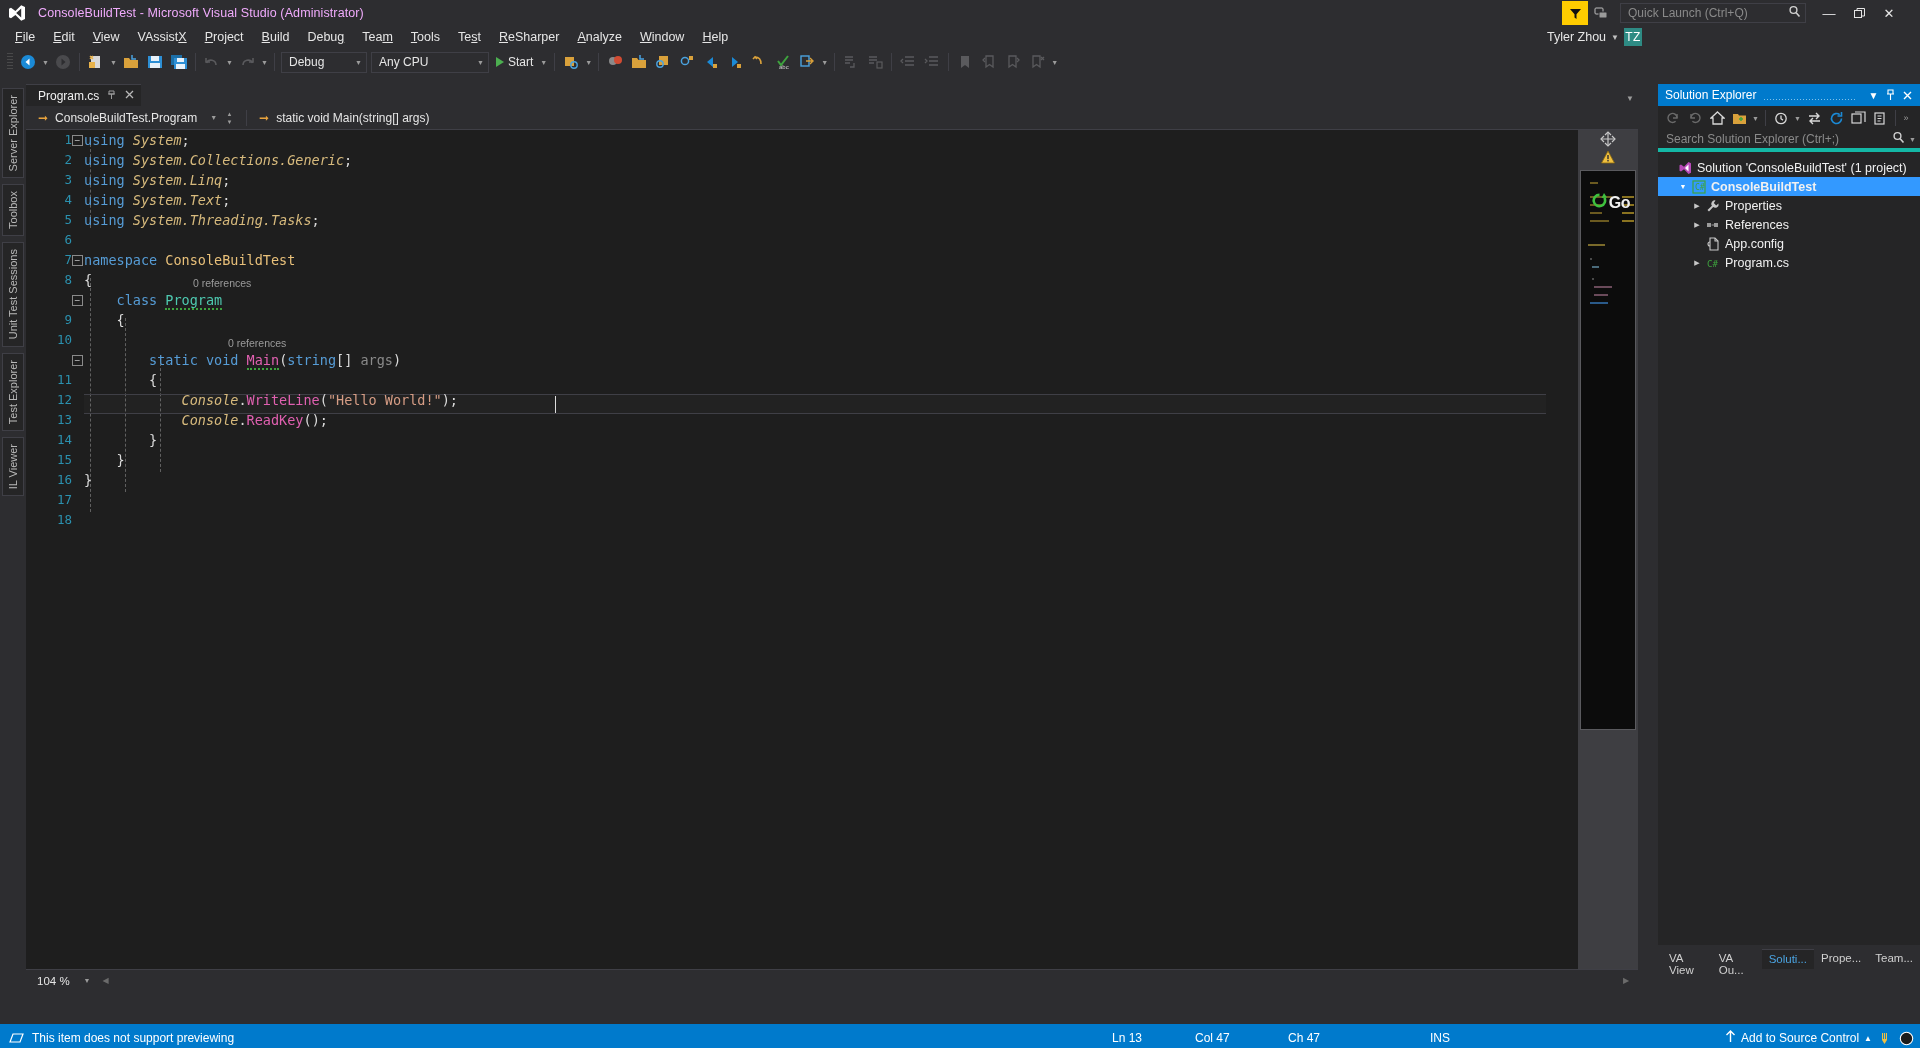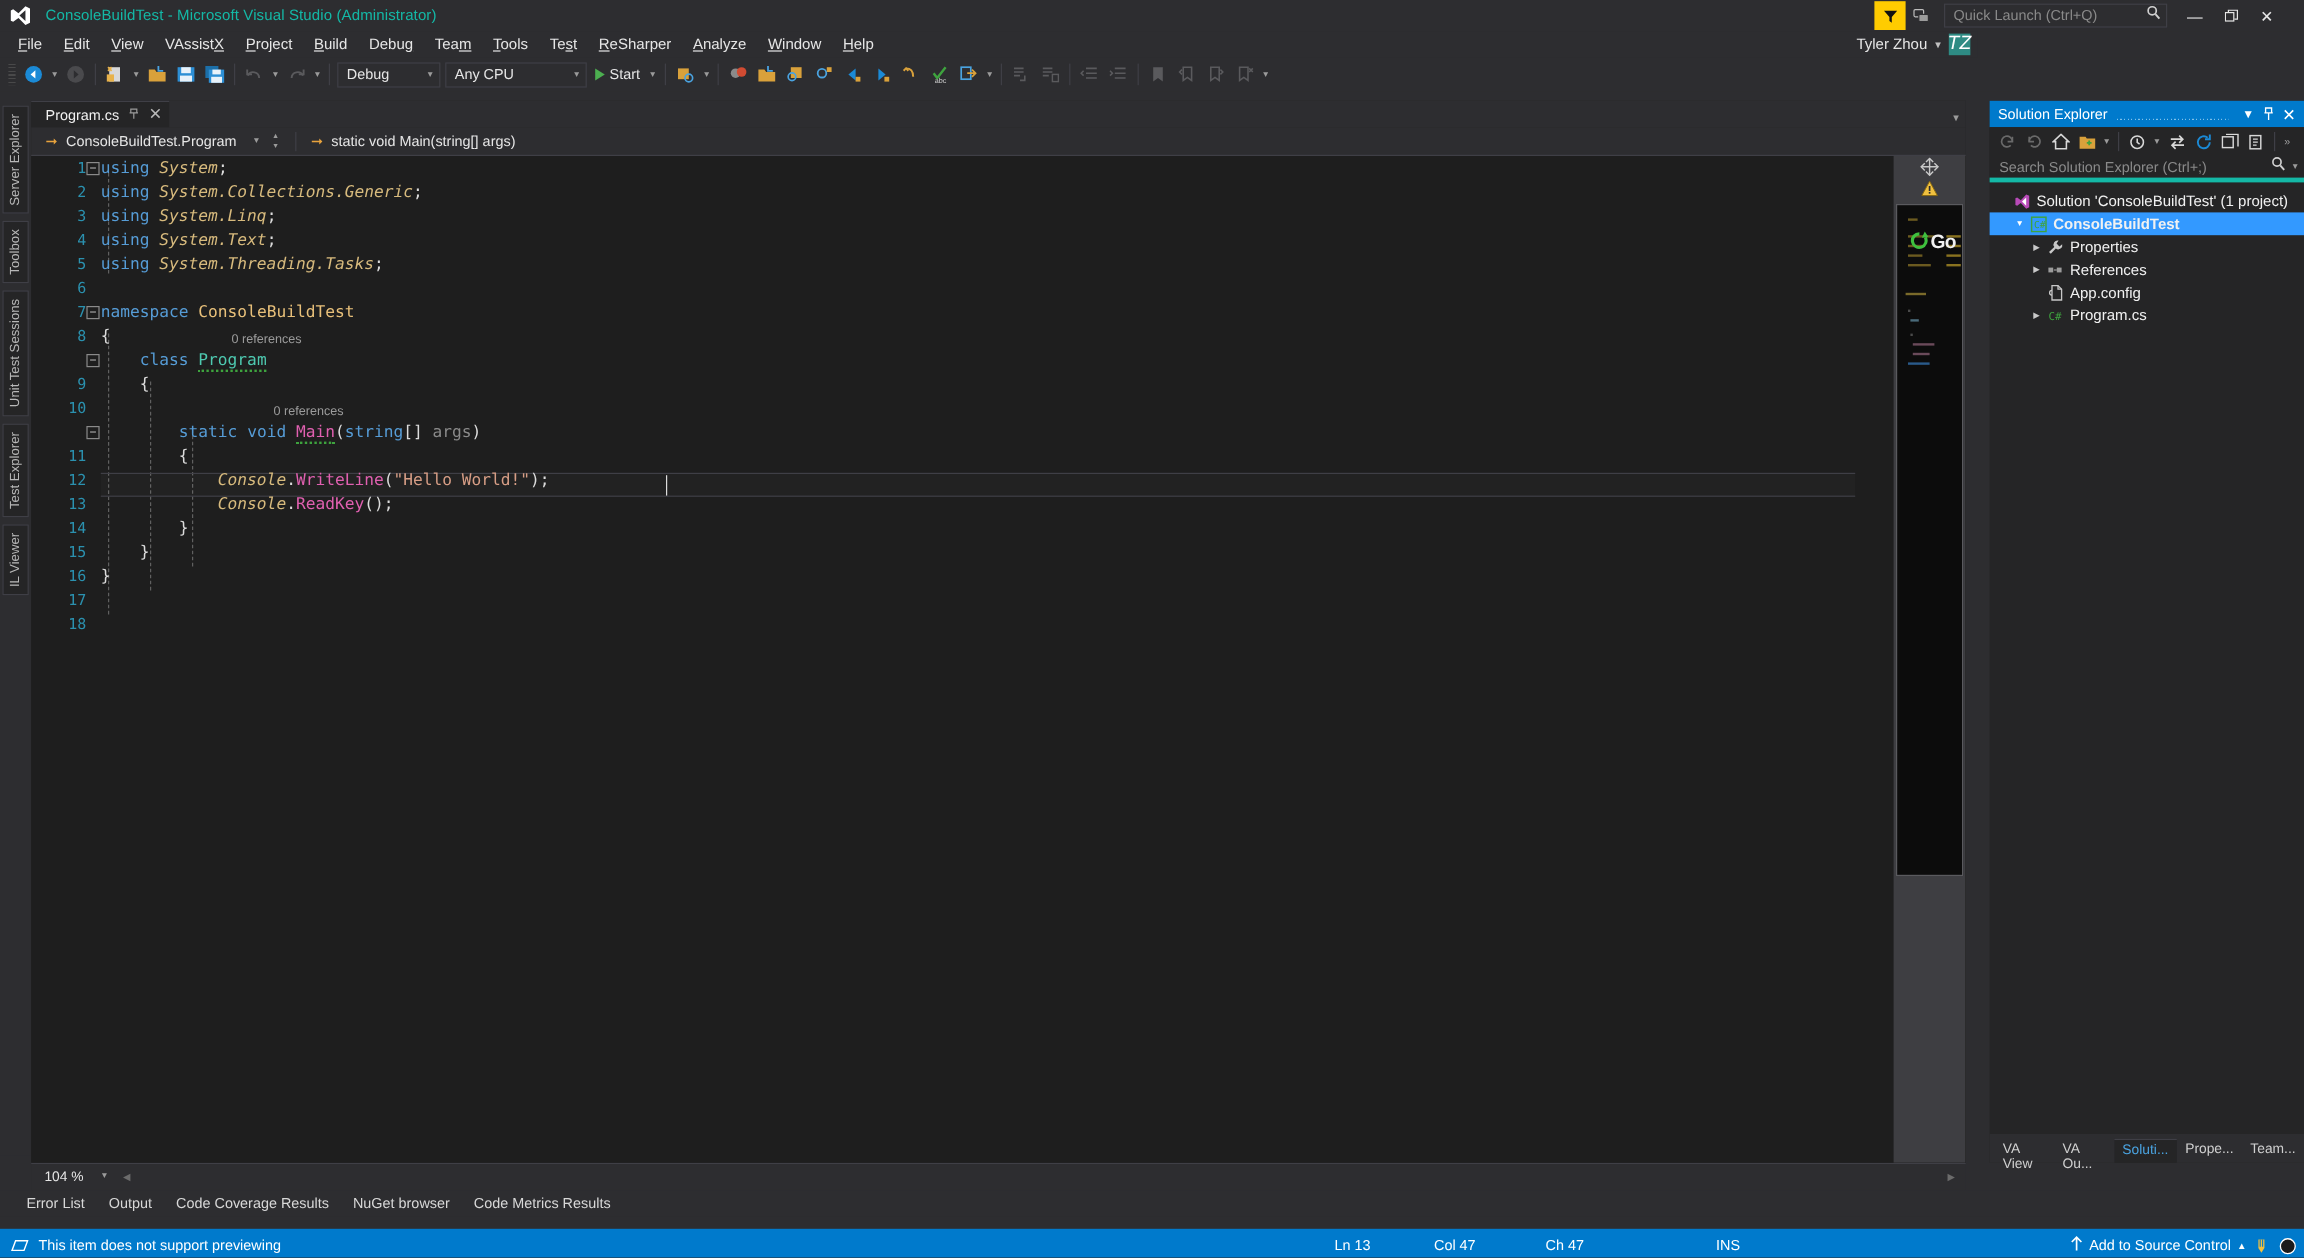--- a/index.html
+++ b/index.html
@@ -14,21 +14,21 @@
 
   
   .titlebar{
     position:absolute; left:0; top:0; width:1920px; height:26px;
     background:#2d2d30; display:flex; align-items:center;
   }
   .vs-logo{
     width:22px;height:22px;margin-left:6px;margin-right:10px;
     display:flex;align-items:center;justify-content:center;
   }
-  .title-text{ font-size:12.5px; color:#14b8a6; letter-spacing:.1px; }
+  .title-text{ font-size:12.5px; color:#f0abfc; letter-spacing:.1px; }
   .title-right{ position:absolute; right:16px; top:0; height:26px; display:flex; align-items:center; }
   .res-badge{
     width:26px;height:24px;background:#ffcc00;display:flex;align-items:center;justify-content:center;
   }
   .feedback-ico{ width:26px;height:24px;display:flex;align-items:center;justify-content:center; }
   .quicklaunch{
     width:186px;height:20px;border:1px solid #3f3f46;background:#2d2d30;
     display:flex;align-items:center;padding:0 4px 0 7px;margin-left:6px;margin-right:8px;
   }
   .quicklaunch input{
@@ -46,22 +46,22 @@
   .menu-item{
     font-size:12.5px; color:#e6e6e6; padding:2px 9px; white-space:nowrap;
   }
   .menu-item u{ text-decoration:underline; }
   .menubar-right{
     position:absolute; right:6px; top:0; height:22px; display:flex; align-items:center; gap:5px;
   }
   .user-name{ font-size:12.5px; color:#e6e6e6; }
   .user-caret{ font-size:8px; color:#c0c0c0; }
   .avatar{
-    width:18px;height:18px;background:#2e8b84;color:#fff;font-size:16px;
-    display:flex;align-items:center;justify-content:center;letter-spacing:.3px;font-style:italic;
+    width:18px;height:18px;background:#2e8b84;color:#fff;font-size:12px;
+    display:flex;align-items:center;justify-content:center;letter-spacing:.3px;
   }
 
   
   .toolbar{
     position:absolute; left:0; top:48px; width:1920px; height:28px;
     background:#2d2d30; display:flex; align-items:center; padding-left:4px;
   }
   .tb-grip{ width:6px;height:18px; background:
      repeating-linear-gradient(to bottom,#555 0 1px, transparent 1px 3px);
      margin:0 3px; opacity:.7;}
@@ -817,27 +817,20 @@
 
     <div class="se-bottom" id="sebottom">
         <div class="setab">VA View</div>
         <div class="setab">VA Ou...</div>
         <div class="setab active">Soluti...</div>
         <div class="setab">Prope...</div>
         <div class="setab">Team...</div>
       </div>
   </div>
 
-  <div class="bottomtabs" id="bottomtabs">
-      <div class="btab">Error List</div>
-      <div class="btab">Output</div>
-      <div class="btab">Code Coverage Results</div>
-      <div class="btab">NuGet browser</div>
-      <div class="btab">Code Metrics Results</div>
-    </div>
 
   <div class="statusbar">
     <span class="st-ico">
       <svg width="15" height="13" viewBox="0 0 15 13">
           <path d="M1 10 L4 2 h10 l-3 8 Z" fill="none" stroke="#ffffff" stroke-width="1.2"></path>
         </svg>
     </span>
     <span class="st-msg">This item does not support previewing</span>
 
     <span class="st-pos" style="left:1112px">Ln 13</span>

